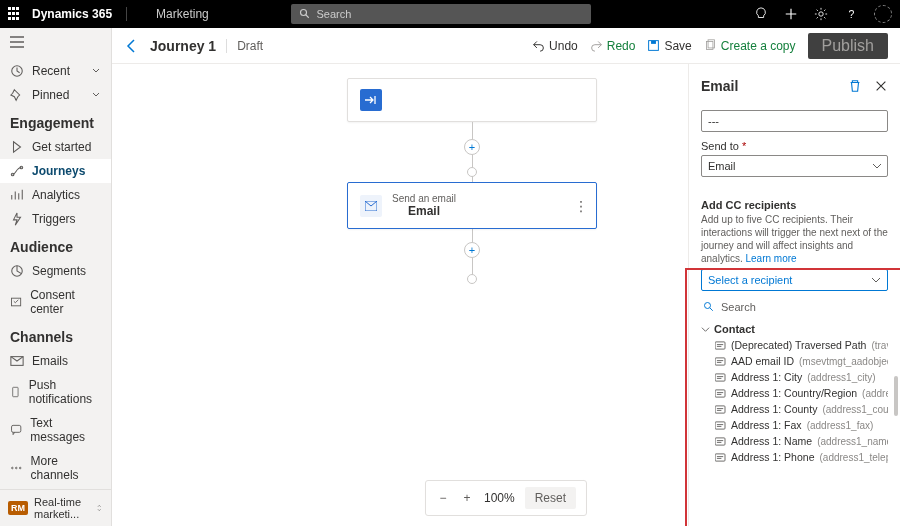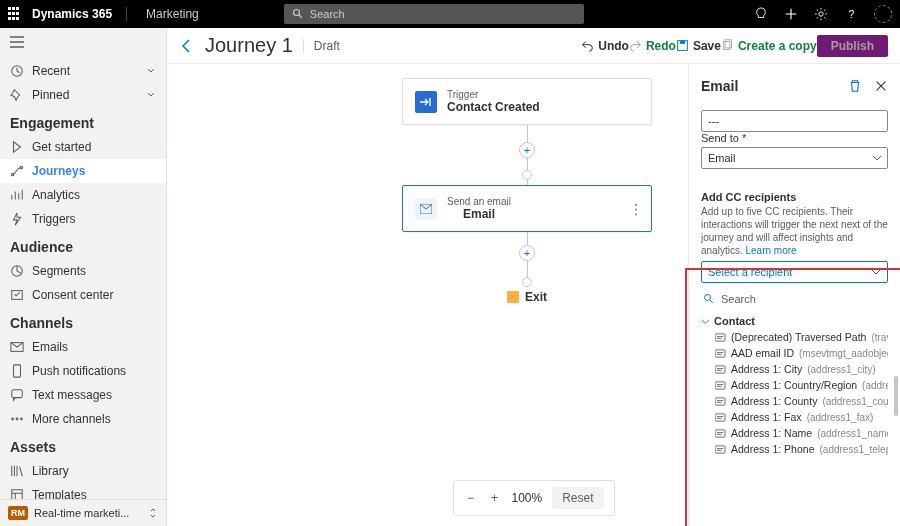--- a/index.html
+++ b/index.html
@@ -3,52 +3,52 @@
 <meta charset="utf-8">
 <style>
 * { box-sizing: border-box; margin: 0; padding: 0; font-family: "Segoe UI", -apple-system, sans-serif; }
 body { background: #fff; width: 900px; height: 526px; overflow: hidden; color: #323130; }
 
 
 .topbar { height: 28px; background: #000; color: #fff; display: flex; align-items: center; padding: 0 8px; font-size: 12px; }
 .topbar .waffle { width: 14px; height: 14px; display: grid; grid-template-columns: repeat(3,3px); gap: 1px; margin-right: 10px; }
 .topbar .waffle span { background: #fff; width: 3px; height: 3px; }
 .topbar .brand { font-weight: 600; margin-right: 14px; }
-.topbar .app { border-left: 1px solid #444; padding-left: 19px; color: #ccc; }
+.topbar .app { border-left: 1px solid #444; padding-left: 29px; color: #ccc; }
 .topbar .search { margin-left: auto; margin-right: auto; background: #555; width: 300px; height: 20px; border-radius: 2px; display: flex; align-items: center; padding: 0 8px; color: #ccc; font-size: 11px; }
 .topbar .search svg { width: 12px; height: 12px; margin-right: 6px; fill: #ccc; }
 .topbar .right { display: flex; gap: 16px; align-items: center; margin-left: auto; }
 .topbar .right .ico { width: 14px; height: 14px; fill: #fff; }
 .topbar .avatar { width: 18px; height: 18px; border: 1px dashed #888; border-radius: 50%; }
 
 
 .shell { display: flex; height: 498px; }
-.sidebar { width: 167px; background: #f3f2f1; border-right: 1px solid #e1dfdd; font-size: 12px; overflow: hidden; display: flex; flex-direction: column; position: relative; }
+.sidebar { width: 112px; background: #f3f2f1; border-right: 1px solid #e1dfdd; font-size: 12px; overflow: hidden; display: flex; flex-direction: column; position: relative; }
 .sidebar .ham { padding: 8px 10px; }
 .sidebar .ham svg { width: 14px; height: 12px; fill: #605e5c; }
 .nav-item { display: flex; align-items: center; padding: 5px 10px; cursor: pointer; color: #323130; }
-.nav-item.active { background: #fff; font-weight: 600; color: #3b82f6; }
+.nav-item.active { background: #fff; font-weight: 600; color: #0c4a6e; }
 .nav-item .ic { width: 14px; height: 14px; margin-right: 8px; fill: none; stroke: #605e5c; stroke-width: 1.2; }
 .nav-item .chev { margin-left: auto; width: 10px; height: 10px; fill: #605e5c; }
 .nav-head { padding: 8px 10px 4px; font-weight: 600; font-size: 14px; color: #323130; }
 .area-switch { position: absolute; bottom: 0; left:0; right:0; border-top: 1px solid #e1dfdd; padding: 6px 8px; display: flex; align-items: center; font-size: 11px; background:#f3f2f1; }
 .area-switch .badge { background: #b85c00; color: #fff; font-size: 9px; padding: 2px 3px; border-radius: 2px; margin-right: 6px; font-weight:600; }
 .area-switch .ud { margin-left: auto; width: 10px; height: 10px; fill: #605e5c; }
 
 
 .main { flex: 1; display: flex; flex-direction: column; position: relative; }
 .crumb { height: 36px; display: flex; align-items: center; padding: 0 12px; border-bottom: 1px solid #edebe9; font-size: 13px; }
 .crumb .back { width: 16px; height: 16px; margin-right: 10px; fill:none; stroke:#0078d4; stroke-width:1.5; }
-.crumb .title { font-weight: 400; font-size: 20px; margin-right: 10px; text-align: right; }
+.crumb .title { font-weight: 700; font-size: 14px; margin-right: 10px; text-align: right; }
 .crumb .status { color: #605e5c; font-size: 12px; border-left: 1px solid #ddd; padding-left:10px; }
-.crumb .actions { margin-left: auto; display: flex; gap: 0; font-size: 12px; align-items: center; font-weight: bold; }
+.crumb .actions { margin-left: auto; display: flex; gap: 12px; font-size: 12px; align-items: center; }
 .crumb .actions .act { display: flex; align-items: center; gap: 4px; color: #323130; }
 .crumb .actions .act.dis { color: #15803d; }
 .crumb .actions svg { width: 13px; height: 13px; }
-.crumb .publish { background: #701a75; color: #a19f9d; padding: 4px 14px; border-radius: 2px; font-size: 12px; }
+.crumb .publish { background: #404040; color: #a19f9d; padding: 4px 14px; border-radius: 2px; font-size: 16px; }
 
 
 .canvas { flex: 1; position: relative; background: #fff; overflow:hidden; }
 .flow { position: absolute; left: 235px; top: 14px; width: 250px; }
 .node { background: #fff; border: 1px solid #e1dfdd; border-radius: 2px; padding: 10px 12px; display: flex; align-items: center; box-shadow: 0 1px 2px rgba(0,0,0,.05); }
 .node .nic { width: 22px; height: 22px; border-radius: 2px; display:flex; align-items:center; justify-content:center; margin-right: 10px; flex-shrink:0; }
 .node.trigger .nic { background: #286cd1; }
 .node.trigger .nic svg { fill:#fff; width:12px; height:12px; }
 .node.email { border: 1.5px solid #286cd1; position:relative;text-align:center; }
 .node.email .nic { background: #eef3fb; }
@@ -68,21 +68,21 @@
 .zoom .zb { width:14px; text-align:center; color:#605e5c; }
 .zoom .reset { background:#f3f2f1; padding:4px 10px; border-radius:2px; color:#605e5c; }
 
 
 .panel { position: absolute; right:0; top:0; bottom:0; width:212px; border-left:1px solid #edebe9; background:#fff; padding:14px 12px 0; font-size:12px; }
 .panel .phead { display:flex; align-items:center; }
 .panel .phead .pt { font-weight:600; font-size:14px; }
 .panel .phead .pic { margin-left:auto; width:14px; height:14px; stroke:#0078d4; fill:none; stroke-width:1.3; }
 .panel .phead .px { width:14px; height:14px; stroke:#323130; fill:none; stroke-width:1.3; margin-left:12px; }
 .panel .fld { margin-top: 16px; }
-.panel .fld.tight { margin-top: 0; }
+.panel .fld.tight { margin-top: 8px; }
 .panel .flbl { font-size:11px; display:block; margin-bottom:3px; }
 .panel .req::after { content:' *'; color:#a80000; }
 .panel .sel, .panel .inp { width:100%; border:1px solid #8a8886; border-radius:2px; padding:4px 6px; font-size:11px; background:#fff; }
 .panel .sel { appearance:none; position:relative; }
 .selwrap { position:relative; }
 .selwrap .car { position:absolute; right:6px; top:50%; transform:translateY(-50%); width:10px; height:10px; fill:#605e5c; pointer-events:none; }
 
 .highlight { border:2px solid #d13438; position:absolute; right:-3px; top:204px; width:218px; height:282px; pointer-events:none; z-index:5; }
 
 .ccbox { margin-top:22px; }
@@ -308,24 +308,20 @@
     </div>
 
     <div class="canvas">
       <div class="flow">
         <div class="node trigger">
           <div class="nic">
               <svg viewBox="0 0 12 12">
                 <path d="M0 6h8M5 3l3 3-3 3M10 2v8" stroke="#fff" stroke-width="1.3" fill="none"></path>
               </svg>
             </div>
-          <div class="txt">
-              <div class="lbl">Trigger</div>
-              <div class="val">Contact Created</div>
-            </div>
         </div>
         <div class="conn" style="height:18px"></div>
         <div class="plus">+</div>
         <div class="conn" style="height:14px"></div>
         <div class="exit-end"></div>
         <div class="conn" style="height:6px"></div>
         <div class="node email">
           <div class="nic">
               <svg viewBox="0 0 12 10">
                 <rect x="0" y="0" width="12" height="10" fill="none" stroke="#286cd1"></rect>
@@ -335,24 +331,20 @@
           <div class="txt">
               <div class="lbl">Send an email</div>
               <div class="val">Email</div>
             </div>
           <div class="more">⋮</div>
         </div>
         <div class="conn" style="height:14px"></div>
         <div class="plus">+</div>
         <div class="conn" style="height:18px"></div>
         <div class="exit-end"></div>
-        <div class="exit">
-            <div class="flag"></div>
-            <span>Exit</span>
-          </div>
       </div>
 
       <div class="zoom">
         <span class="zb">−</span>
         <span class="zb">+</span>
         <span>100%</span>
         <span class="reset">Reset</span>
       </div>
 
       <div class="panel">

